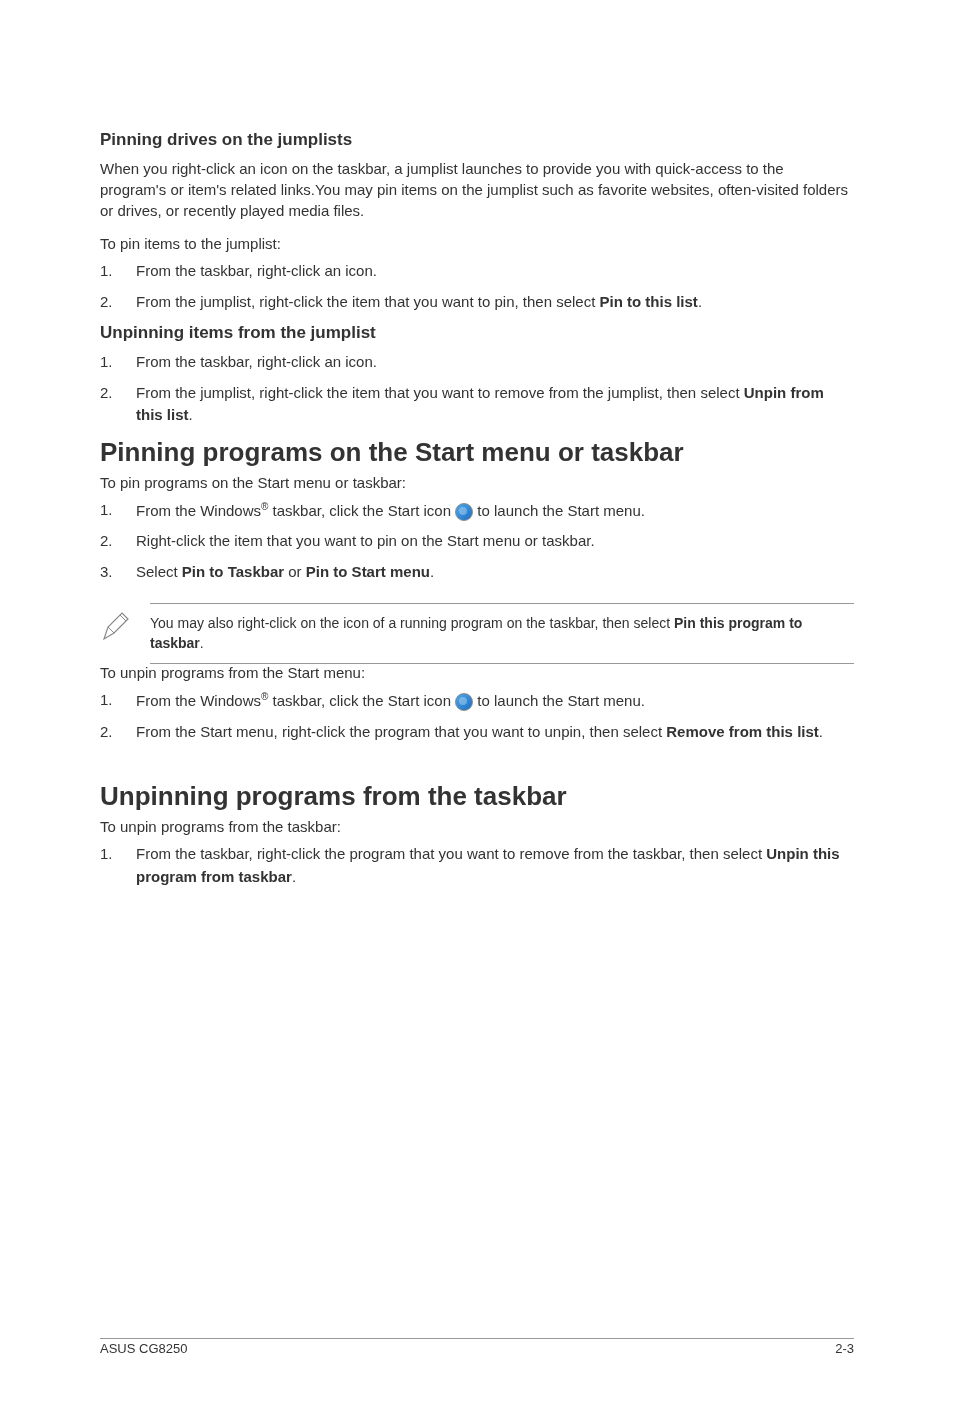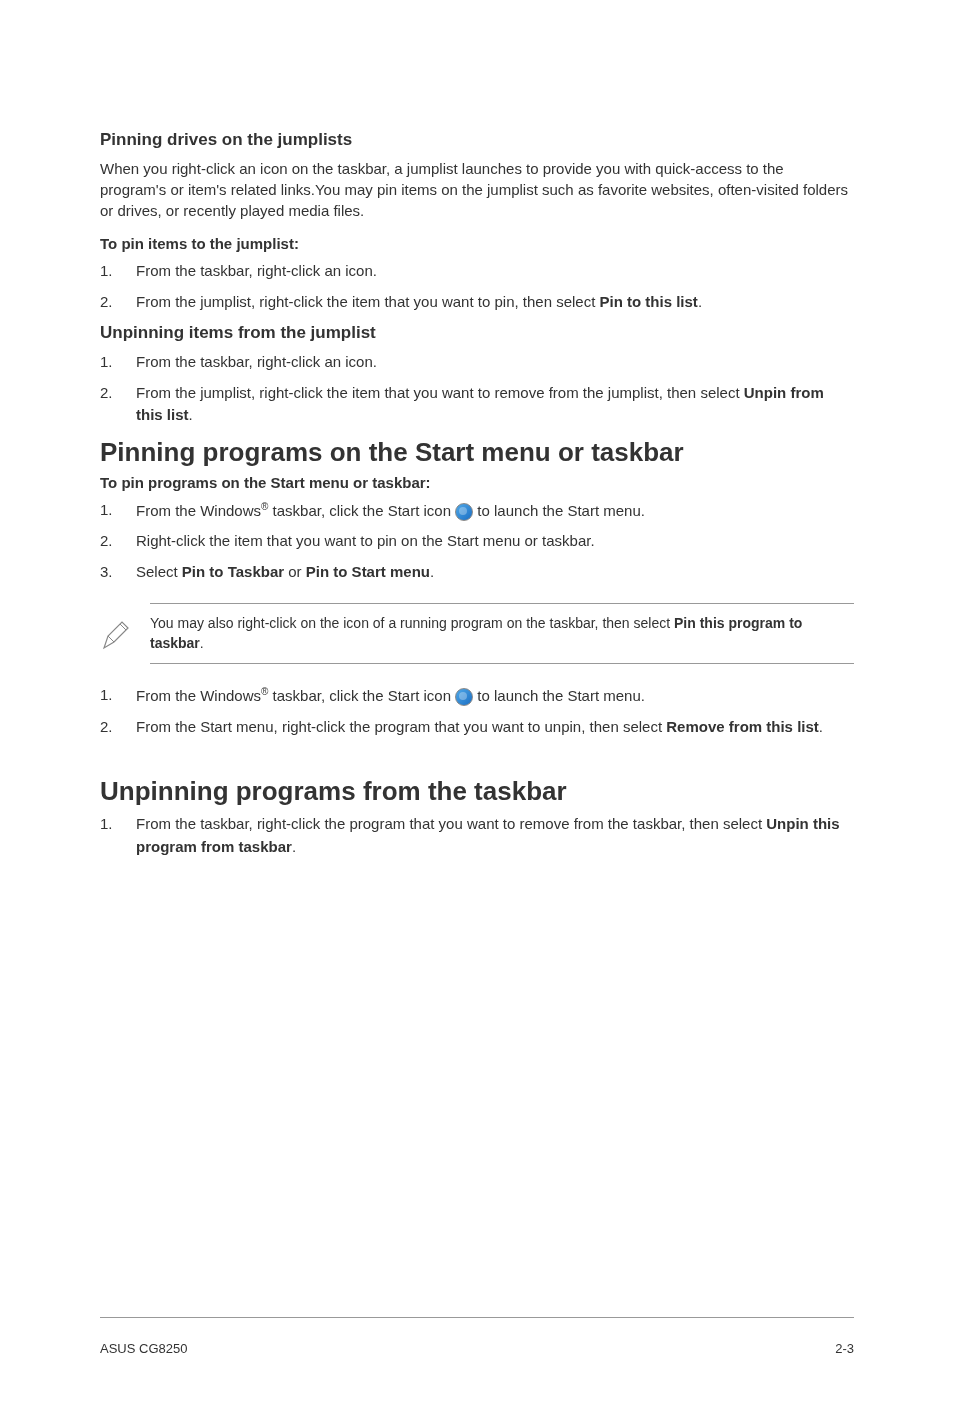--- a/index.html
+++ b/index.html
@@ -28,21 +28,21 @@
       font-weight: bold;
       margin-bottom: 6px;
     }
     .para {
       font-size: 15px;
       line-height: 1.4;
       margin-bottom: 14px;
     }
     .h4 {
       font-size: 15px;
-      font-weight: bold;
+      font-weight: normal;
       margin-bottom: 8px;
     }
     .list {
       margin-bottom: 10px;
     }
     .list-item {
       display: flex;
       font-size: 15px;
       line-height: 1.5;
       margin-bottom: 8px;
@@ -79,22 +79,20 @@
       height: 8px;
       background: #fff;
       opacity: 0.3;
       border-radius: 50%;
       left: 3px;
       top: 3px;
     }
     .note-box {
       display: flex;
       margin-top: 20px;
-      margin-bottom: 20px;
-      align-items: center;
     }
     .note-icon {
       width: 50px;
       flex-shrink: 0;
       padding-top: 8px;
     }
     .note-content {
       flex: 1;
       border-top: 1px solid #999;
       border-bottom: 1px solid #999;
@@ -105,21 +103,21 @@
     .pencil-svg {
       width: 32px;
       height: 32px;
     }
     .footer {
       position: absolute;
       bottom: 62px;
       left: 100px;
       right: 100px;
       border-top: 1px solid #999;
-      padding-top: 23px;
+      padding-top: 2px;
       display: flex;
       justify-content: space-between;
       font-size: 13px;
     }
     .sup {
       font-size: 10px;
       vertical-align: super;
     }
   </style>
 </head>
@@ -184,36 +182,38 @@
         <path d="M4 28 L8 16 L22 2 L28 8 L14 22 L4 28 Z" fill="none" stroke="#888" stroke-width="1.2"></path>
         <line x1="8" y1="16" x2="14" y2="22" stroke="#888" stroke-width="1"></line>
         <line x1="20" y1="4" x2="26" y2="10" stroke="#888" stroke-width="1"></line>
       </svg>
     </div>
     <div class="note-content">
       <span>You may also right-click on the icon of a running program on the taskbar, then select </span><span class="bold">Pin this program to taskbar</span><span>.</span>
     </div>
   </div>
 
+  <div class="h4">To unpin programs from the Start menu:</div>
   <div class="list">
     <div class="list-item">
       <div class="list-num">1.</div>
       <div class="list-text">
         <span>From the Windows</span><span class="sup">®</span><span> taskbar, click the Start icon </span><span class="start-icon"></span><span> to launch the Start menu.</span>
       </div>
     </div>
     <div class="list-item">
       <div class="list-num">2.</div>
       <div class="list-text">
         <span>From the Start menu, right-click the program that you want to unpin, then select </span><span class="bold">Remove from this list</span><span>.</span>
       </div>
     </div>
   </div>
 
   <div class="h2 section-gap-large">Unpinning programs from the taskbar</div>
+  <div class="h4">To unpin programs from the taskbar:</div>
   <div class="list">
     <div class="list-item">
       <div class="list-num">1.</div>
       <div class="list-text">
         <span>From the taskbar, right-click the program that you want to remove from the taskbar, then select </span><span class="bold">Unpin this program from taskbar</span><span>.</span>
       </div>
     </div>
   </div>
 
 </div>

